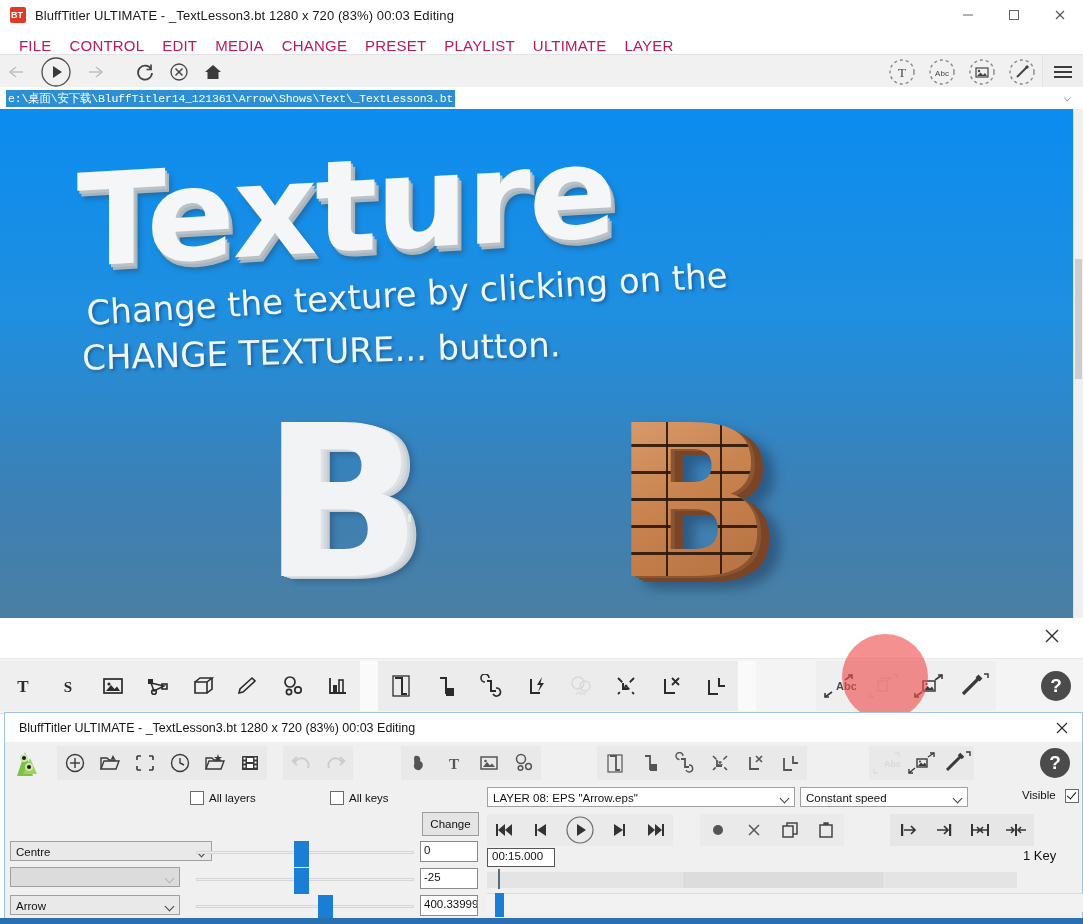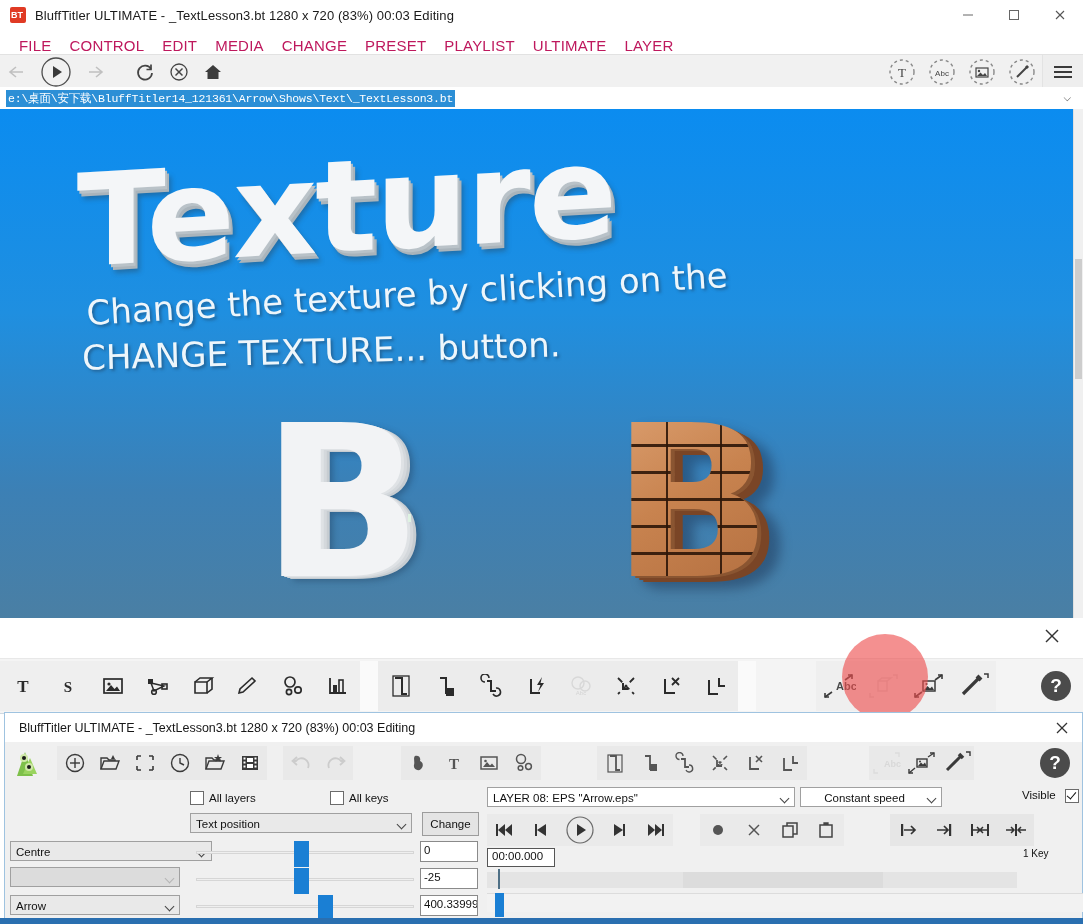--- a/index.html
+++ b/index.html
@@ -159,21 +159,21 @@
   .visible-chk{position:absolute;left:1065px;top:789px;}
 
   .transport{position:absolute;left:487px;top:814px;height:32px;display:flex;align-items:center;
              background:#eaeaea;}
   .tp{width:36px;height:32px;display:flex;align-items:center;justify-content:center;color:#333;}
   .tp.round{width:42px;}
   .rec-grp{position:absolute;left:700px;top:814px;height:32px;display:flex;align-items:center;
            background:#eaeaea;}
   .key-grp{position:absolute;left:890px;top:814px;height:32px;display:flex;align-items:center;
            background:#e6e6e6;}
-  .onekey{position:absolute;left:1023px;top:848px;font-size:10px;color:#111;}
+  .onekey{position:absolute;left:1023px;top:848px;font-size:13px;color:#111;}
 
   .timebox{position:absolute;left:487px;top:848px;width:68px;height:19px;background:#fff;
            border:1px solid #555;font-size:11.5px;color:#111;padding:1px 4px;box-sizing:border-box;}
   .tl-row{position:absolute;left:487px;top:872px;width:530px;height:16px;background:#e4e4e4;}
   .tl-block{position:absolute;left:683px;top:872px;width:200px;height:16px;background:#dcdcdc;}
   .tl-line{position:absolute;left:498px;top:869px;width:2px;height:20px;background:#4e6f85;}
   .tl-row2{position:absolute;left:487px;top:893px;width:596px;height:18px;background:#f2f2f2;
            border-top:1px solid #dcdcdc;}
   .tl-thumb{position:absolute;left:495px;top:893px;width:9px;height:24px;background:#1a7fd4;}
   .blue-strip{position:absolute;left:0;top:918px;width:1083px;height:6px;background:#2a6fb0;}
@@ -672,42 +672,41 @@
 
   <div class="chk c-all-layers">
     <span class="chkbox"></span>
     <span>All layers</span>
   </div>
   <div class="chk c-all-keys">
     <span class="chkbox"></span>
     <span>All keys</span>
   </div>
 
-  <div class="sel s-textpos">Text position</div>
   <div class="resetbtn">Change</div>
 
   <div class="slider sl1">
     <div class="track"></div>
     <div class="thumb" style="left:98px;"></div>
   </div>
   <div class="slider sl2">
     <div class="track"></div>
     <div class="thumb" style="left:98px;"></div>
   </div>
   <div class="slider sl3">
     <div class="track"></div>
     <div class="thumb" style="left:122px;"></div>
   </div>
 
   <div class="numbox n1">0</div>
   <div class="numbox n2">-25</div>
   <div class="numbox n3">400.339996</div>
 
   <div class="sel white s-layer">LAYER 08: EPS "Arrow.eps"</div>
-  <div class="sel white" style="position:absolute;left:800px;top:787px;width:142px;text-align:center;">Constant speed</div>
+  <div class="sel white" style="position:absolute;left:800px;top:787px;width:168px;">Constant speed</div>
 
   <div class="visible-lbl">Visible</div>
   <span class="chkbox on visible-chk"></span>
 
   <div class="transport">
     <div class="tp">
       <svg width="20" height="18" viewBox="0 0 20 18">
           <path d="M10 9 L17 3 V15 Z" fill="#333"></path>
           <path d="M3 9 L10 3 V15 Z" fill="#333"></path>
           <rect x="1" y="3" width="2" height="12" fill="#333"></rect>
@@ -790,21 +789,21 @@
     <div class="tp">
       <svg width="24" height="18" viewBox="0 0 24 18">
           <rect x="11" y="3" width="2" height="12" fill="#333"></rect>
           <path d="M2 9 H10 M7 6 L10 9 L7 12" stroke="#333" stroke-width="1.5" fill="none"></path>
           <path d="M22 9 H14 M17 6 L14 9 L17 12" stroke="#333" stroke-width="1.5" fill="none"></path>
         </svg>
     </div>
   </div>
   <div class="onekey">1 Key</div>
 
-  <div class="timebox">00:00.000</div>
+  <div class="timebox">00:15.000</div>
   <div class="tl-row"></div>
   <div class="tl-block"></div>
   <div class="tl-line"></div>
   <div class="tl-row2"></div>
   <div class="tl-thumb"></div>
   <div class="blue-strip"></div>
 
 
 </div>
 

